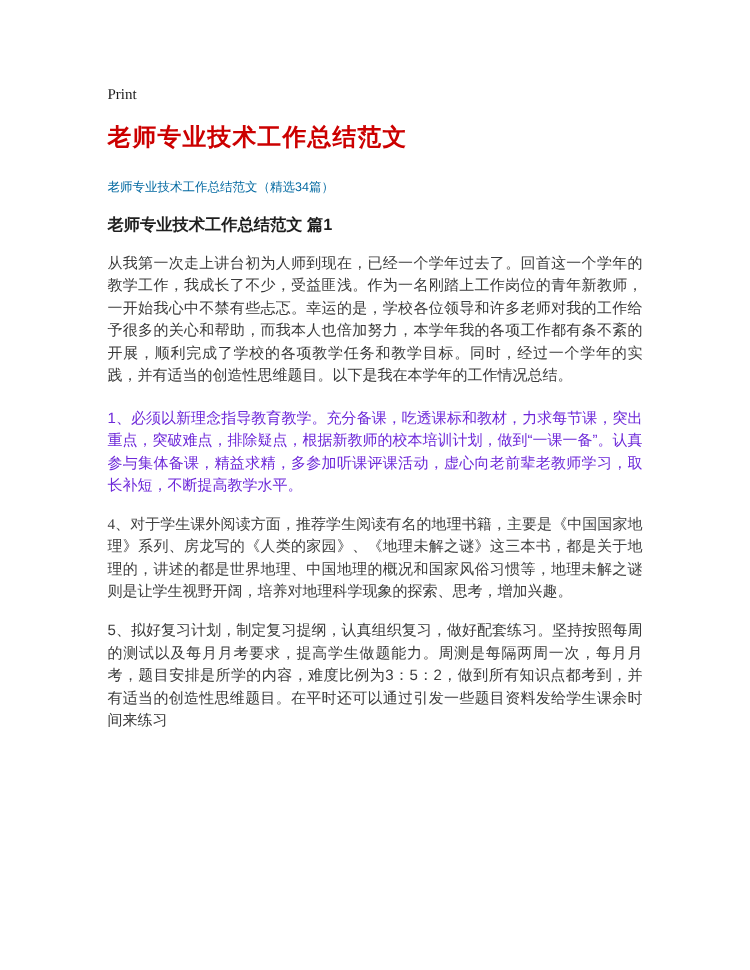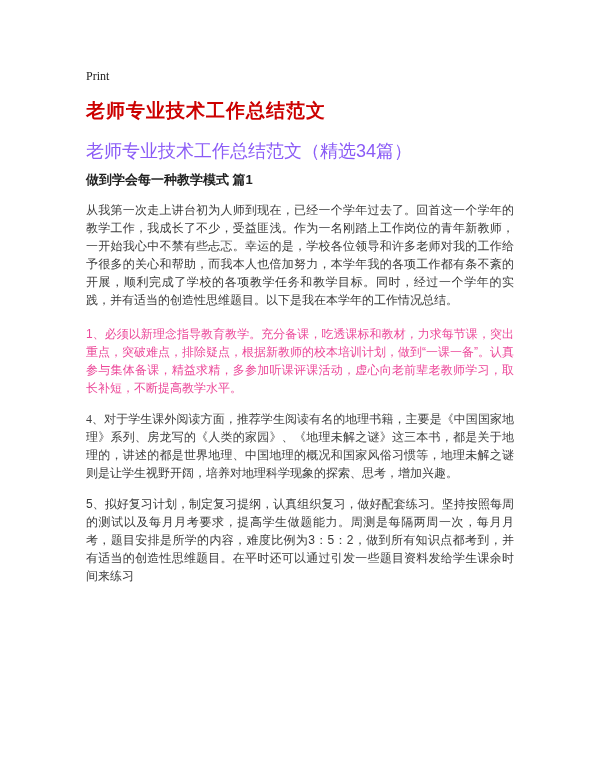--- a/index.html
+++ b/index.html
@@ -28,23 +28,23 @@
   .doc-title {
     margin: 15px 0 0 0;
     text-align: left;
     font-size: 19px;
     line-height: 23px;
     font-weight: 700;
     letter-spacing: 1px;
   }
   .doc-subtitle {
     margin: 21px 0 0 0;
-    font-size: 18px;
+    font-size: 10px;
     line-height: 16px;
-    color: #8b5cf6;
+    color: #0369a1;
     font-weight: 400;
   }
   .article-heading {
     margin: 12px 0 0 0;
     font-size: 13px;
     line-height: 17px;
     font-weight: 700;
     color: #1f1f1f;
   }
   .para {
@@ -66,26 +66,26 @@
 <body>
 
 <div class="page">
 
   <span class="print-label">Print</span>
 
   <h1 class="doc-title" style="color: rgb(204, 0, 0);">老师专业技术工作总结范文</h1>
 
   <p class="doc-subtitle">老师专业技术工作总结范文（精选34篇）</p>
 
-  <h2 class="article-heading">做到学会每一种教学模式 篇1</h2>
+  <h2 class="article-heading">老师专业技术工作总结范文 篇1</h2>
 
   <p class="para" style="color: rgb(58, 58, 58);">从我第一次走上讲台初为人师到现在，已经一个学年过去了。回首这一个学年的教学工作，我成长了不少，受益匪浅。作为一名刚踏上工作岗位的青年新教师，一开始我心中不禁有些忐忑。幸运的是，学校各位领导和许多老师对我的工作给予很多的关心和帮助，而我本人也倍加努力，本学年我的各项工作都有条不紊的开展，顺利完成了学校的各项教学任务和教学目标。同时，经过一个学年的实践，并有适当的创造性思维题目。以下是我在本学年的工作情况总结。</p>
 
 
-  <p class="para" style="color: #ec4899; margin-top: 16px;">1、必须以新理念指导教育教学。充分备课，吃透课标和教材，力求每节课，突出重点，突破难点，排除疑点，根据新教师的校本培训计划，做到“一课一备”。认真参与集体备课，精益求精，多参加听课评课活动，虚心向老前辈老教师学习，取长补短，不断提高教学水平。</p>
+  <p class="para" style="color: #6d28d9; margin-top: 16px;">1、必须以新理念指导教育教学。充分备课，吃透课标和教材，力求每节课，突出重点，突破难点，排除疑点，根据新教师的校本培训计划，做到“一课一备”。认真参与集体备课，精益求精，多参加听课评课活动，虚心向老前辈老教师学习，取长补短，不断提高教学水平。</p>
 
 
 
   <p class="para" style="color: #404040; font-family: Liberation Serif, serif;">4、对于学生课外阅读方面，推荐学生阅读有名的地理书籍，主要是《中国国家地理》系列、房龙写的《人类的家园》、《地理未解之谜》这三本书，都是关于地理的，讲述的都是世界地理、中国地理的概况和国家风俗习惯等，地理未解之谜则是让学生视野开阔，培养对地理科学现象的探索、思考，增加兴趣。</p>
 
   <p class="para" style="color: rgb(58, 58, 58);">5、拟好复习计划，制定复习提纲，认真组织复习，做好配套练习。坚持按照每周的测试以及每月月考要求，提高学生做题能力。周测是每隔两周一次，每月月考，题目安排是所学的内容，难度比例为3：5：2，做到所有知识点都考到，并有适当的创造性思维题目。在平时还可以通过引发一些题目资料发给学生课余时间来练习</p>
 
 </div>
 
 </body></html>

